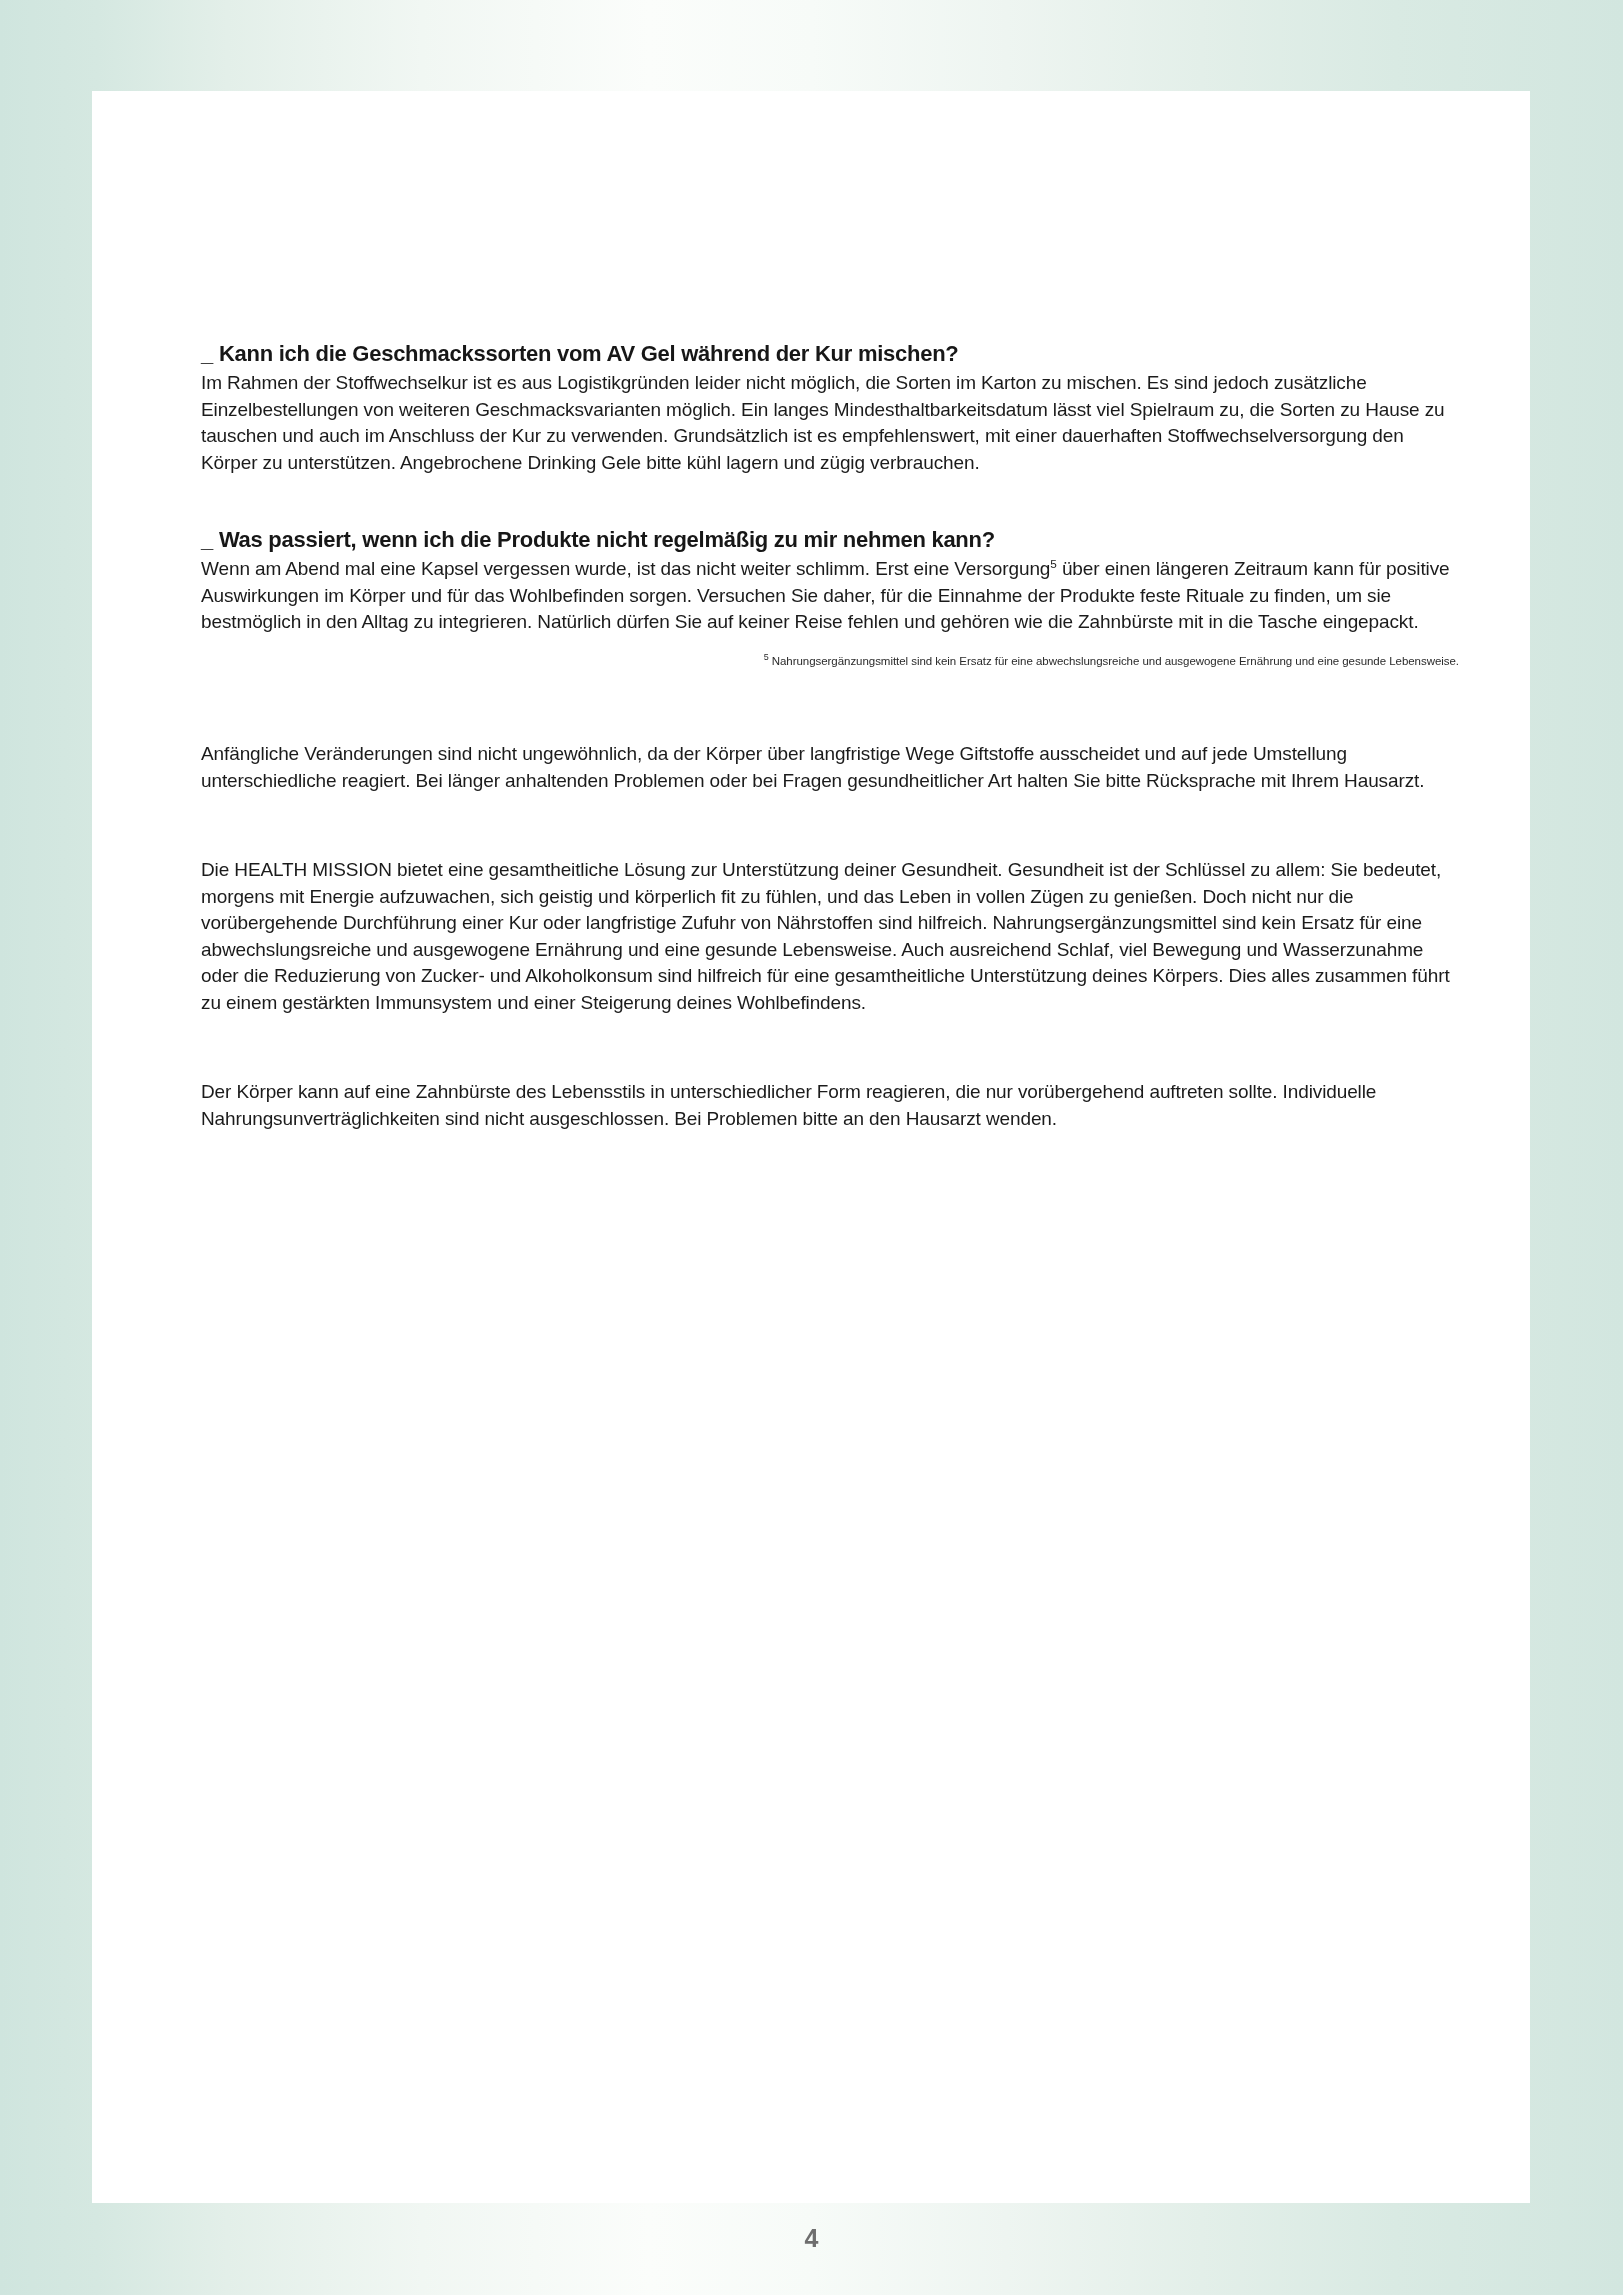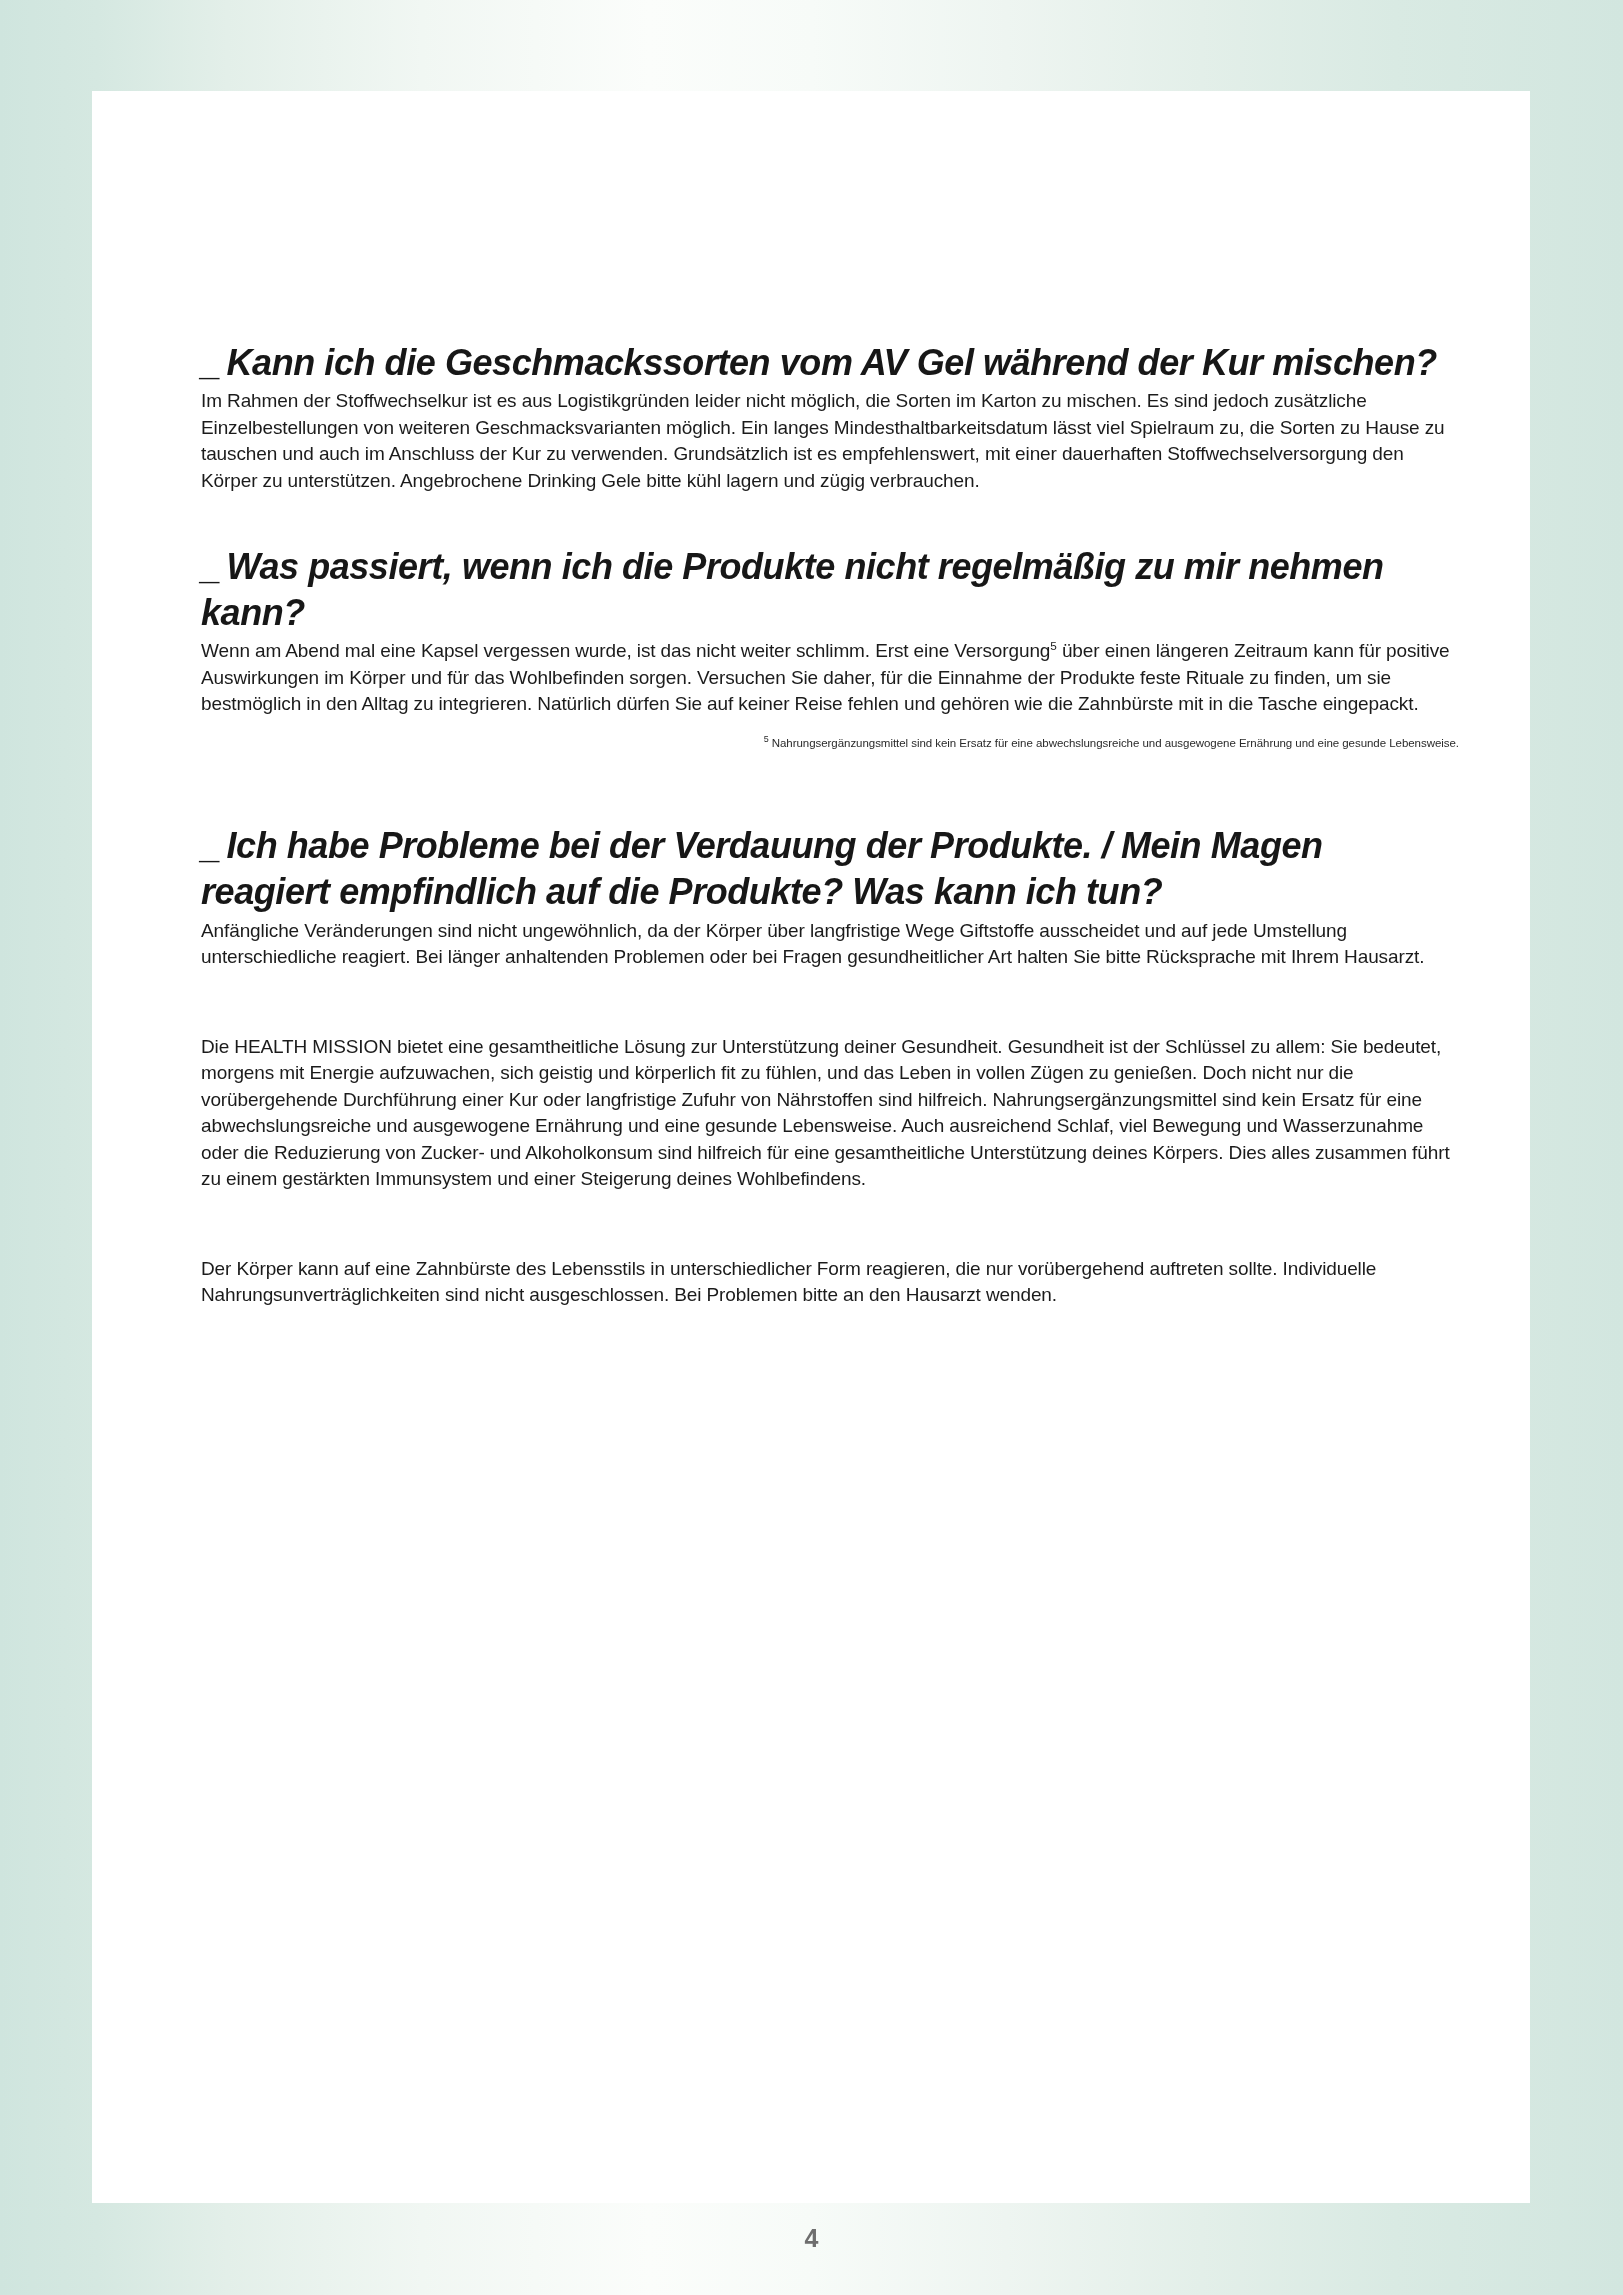--- a/index.html
+++ b/index.html
@@ -43,27 +43,26 @@
   .content {
     position: absolute;
     left: 109px;        
     top: 249px;         
     width: 1258px;      
   }
 
   .faq-section { margin-bottom: 0; }
 
   .faq-heading {
-    font-size: 36px;
+    font-size: 22px;
     font-weight: bold;
     line-height: 1.28;
     color: #171717;
     letter-spacing: -0.012em;
     margin-bottom: 2px;
-    font-style: italic;
   }
 
   .faq-heading .dash {
     font-weight: bold;
     padding-right: 5.9px;
   }
 
   .faq-body {
     font-size: 19px;
     font-weight: normal;
@@ -127,21 +126,20 @@
 
     <section class="faq-section">
       <h2 class="faq-heading"><span class="dash">_</span><span>Was passiert, wenn ich die Produkte nicht regelmäßig zu mir nehmen kann?</span></h2>
       <p class="faq-body"><span>Wenn am Abend mal eine Kapsel vergessen wurde, ist das nicht weiter schlimm. Erst eine Versorgung</span><sup>5</sup><span> über einen längeren Zeitraum kann für positive Auswirkungen im Körper und für das Wohlbefinden sorgen. Versuchen Sie daher, für die Einnahme der Produkte feste Rituale zu finden, um sie bestmöglich in den Alltag zu integrieren. Natürlich dürfen Sie auf keiner Reise fehlen und gehören wie die Zahnbürste mit in die Tasche eingepackt.</span></p>
       <p class="footnote"><sup>5</sup><span> Nahrungsergänzungsmittel sind kein Ersatz für eine abwechslungsreiche und ausgewogene Ernährung und eine gesunde Lebensweise.</span></p>
     </section>
 
     <div class="gap-2"></div>
 
     <section class="faq-section">
-      <h2 class="faq-heading"><span class="dash">_</span><span>Ich habe Probleme bei der Verdauung der Produkte. / Mein Magen reagiert empfindlich auf die Produkte? Was kann ich tun?</span></h2>
       <p class="faq-body">Anfängliche Veränderungen sind nicht ungewöhnlich, da der Körper über langfristige Wege Giftstoffe ausscheidet und auf jede Umstellung unterschiedliche reagiert. Bei länger anhaltenden Problemen oder bei Fragen gesundheitlicher Art halten Sie bitte Rücksprache mit Ihrem Hausarzt.</p>
     </section>
 
     <div class="gap-3"></div>
 
     <section class="faq-section">
       <p class="faq-body">Die HEALTH MISSION bietet eine gesamtheitliche Lösung zur Unterstützung deiner Gesundheit. Gesundheit ist der Schlüssel zu allem: Sie bedeutet, morgens mit Energie aufzuwachen, sich geistig und körperlich fit zu fühlen, und das Leben in vollen Zügen zu genießen. Doch nicht nur die vorübergehende Durchführung einer Kur oder langfristige Zufuhr von Nährstoffen sind hilfreich. Nahrungsergänzungsmittel sind kein Ersatz für eine abwechslungsreiche und ausgewogene Ernährung und eine gesunde Lebensweise. Auch ausreichend Schlaf, viel Bewegung und Wasserzunahme oder die Reduzierung von Zucker- und Alkoholkonsum sind hilfreich für eine gesamtheitliche Unterstützung deines Körpers. Dies alles zusammen führt zu einem gestärkten Immunsystem und einer Steigerung deines Wohlbefindens.</p>
     </section>
 
     <div class="gap-4"></div>

